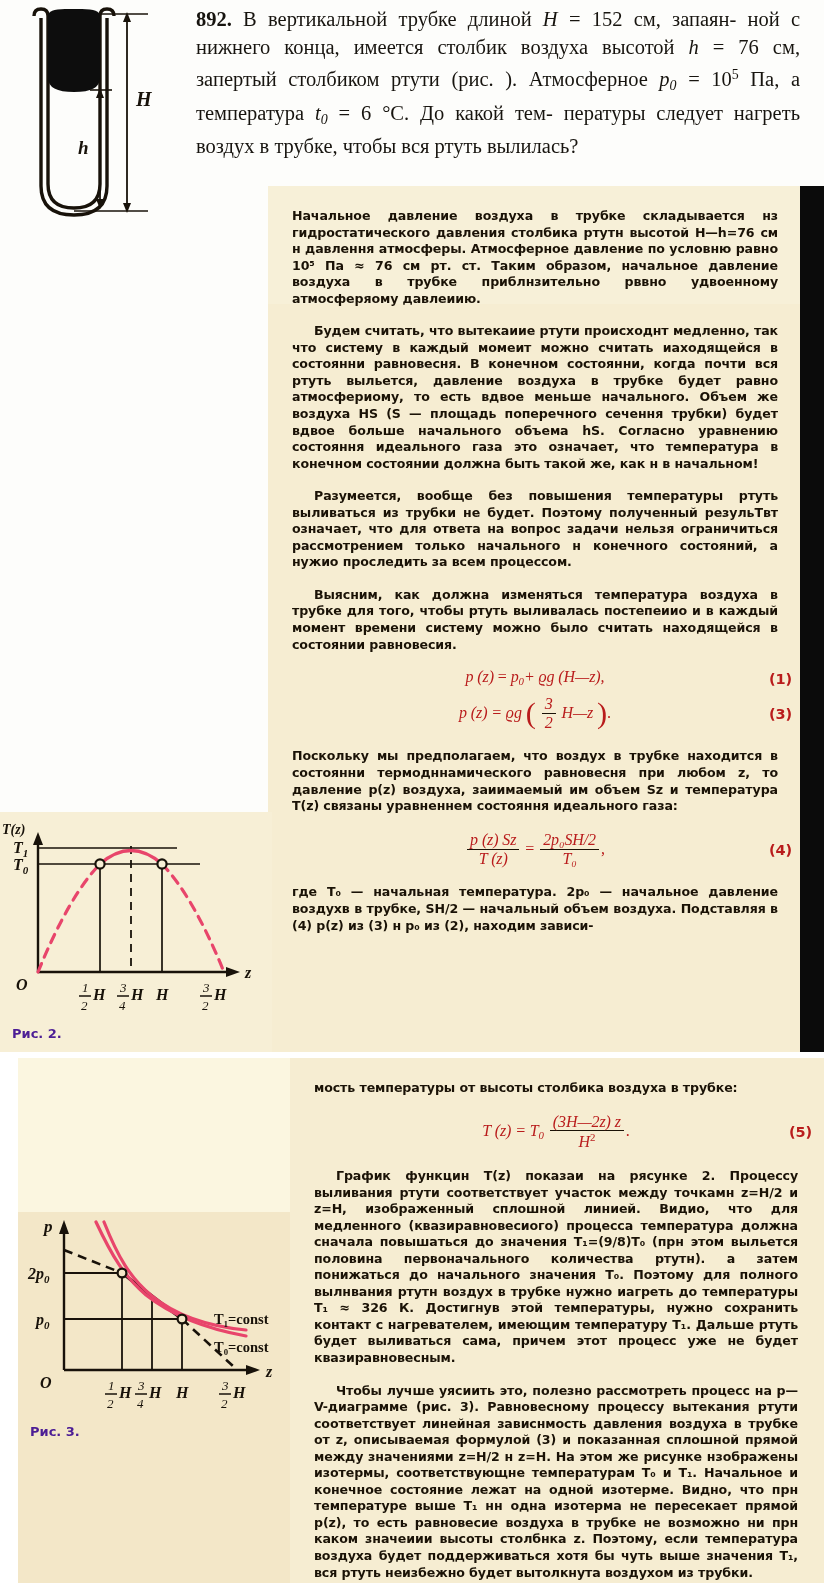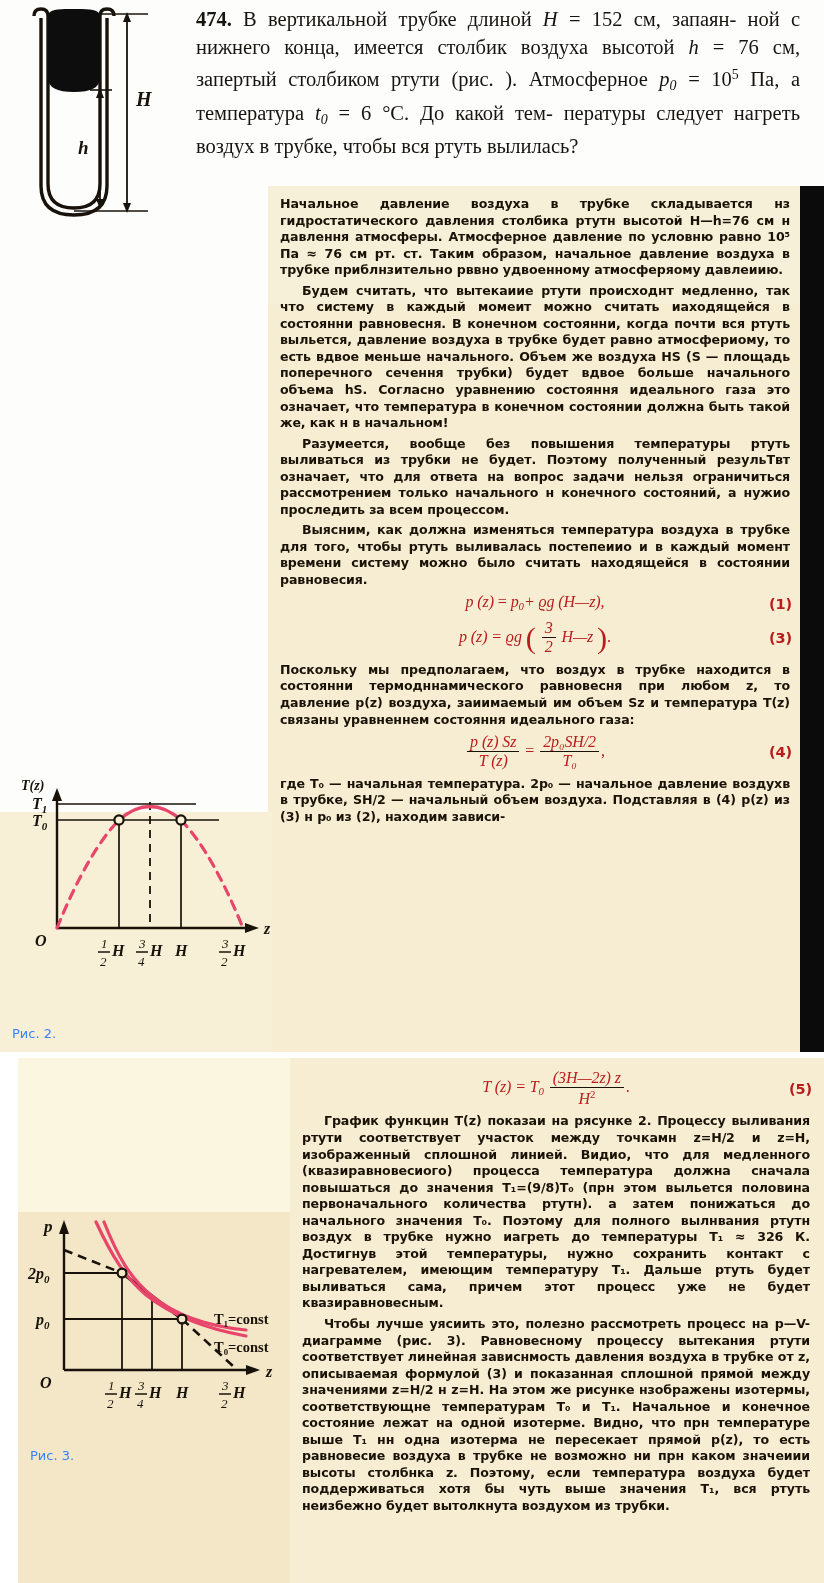--- a/index.html
+++ b/index.html
@@ -41,21 +41,21 @@
 
   
   .body-text{
     font-family:"DejaVu Sans", sans-serif;
     font-weight:bold;
     font-size:12.6px;line-height:16.55px;
     color:#1a1206;
     text-align:justify;text-justify:inter-word;
     letter-spacing:-0.1px;
   }
-  .body-text p{margin:4px;}
+  .body-text p{margin:16px;}
   .body-text p.ind{text-indent:22px;}
   .eq{
     text-align:center;position:relative;
     font-family:"Liberation Serif", serif;
     font-weight:normal;font-size:16px;
     margin:5px 0 5px 0;color:#b91c1c;
   }
   .eq .tag{position:absolute;right:2px;top:50%;transform:translateY(-50%);
            font-size:14.5px;font-family:"DejaVu Sans",sans-serif;font-weight:bold;}
   .frac{display:inline-block;vertical-align:middle;text-align:center;margin:0 2px;}
@@ -64,46 +64,46 @@
   .paren{display:inline-block;font-size:1.9em;vertical-align:middle;font-weight:300;line-height:0.62;}
 
   #sol-col{left:276px;top:192px;width:518px;}
   #bot-col{left:298px;top:1064px;width:516px;}
 
   
   #fig-tube{left:12px;top:6px;width:176px;height:216px;}
 
   
   .figcap{
-    font-family:"DejaVu Sans", sans-serif;font-weight:normal;
-    font-size:13px;color:#3b82f6;
+    font-family:"DejaVu Sans", sans-serif;font-weight:bold;
+    font-size:13px;color:#4c1d95;
   }
   #cap2{left:12px;top:1026px;}
-  #cap3{left:30px;top:1424px;margin-top:24px;}
+  #cap3{left:30px;top:1424px;}
 
   svg{display:block;}
   .stroke-dark{stroke:#18120a;fill:none;}
   .lbl{font-family:"Liberation Serif",serif;font-style:italic;font-weight:bold;fill:#18120a;}
 </style>
 </head>
 <body>
 
 <div class="page" id="sheet-top"></div>
 <div class="page" id="panel-solution">
   <div class="tint2"></div>
 </div>
 <div class="page" id="panel-fig2"></div>
 <div class="page" id="black-strip"></div>
 
 <div class="page" id="sheet-bottom"></div>
 <div class="page" id="panel-bottom-text"></div>
 <div class="page" id="panel-fig3"></div>
 
 <div class="page" id="problem">
-  <span class="num">474.</span><span> В вертикальной трубке длиной </span><span class="it">H</span><span> = 152 см, запаян-</span>
+  <span class="num">892.</span><span> В вертикальной трубке длиной </span><span class="it">H</span><span> = 152 см, запаян-</span>
   <span>ной с нижнего конца, имеется столбик воздуха высотой</span>
   <span class="it">h</span><span> = 76 см, запертый столбиком ртути (рис. ). Атмосферное</span>
   <span class="it">p</span><sub>0</sub><span> = 10</span><sup>5</sup><span> Па, а температура </span><span class="it">t</span><sub>0</sub><span> = 6 °C. До какой тем-</span>
   <span>пературы следует нагреть воздух в трубке, чтобы вся ртуть</span>
   <span>вылилась?</span>
 </div>
 
 <div class="page" id="fig-tube">
   <svg width="176" height="216" viewBox="0 0 176 216">
 
@@ -166,21 +166,21 @@
     <span class="frac">
       <span class="n it">2p₀SH/2</span>
       <span class="d it">T₀</span>
     </span><span>,</span>
     <span class="tag">(4)</span>
   </div>
 
   <p>где T₀ — начальная температура. 2p₀ — начальное давление воздухв в трубке, SH/2 — начальный объем воздуха. Подставляя в (4) p(z) из (3) н p₀ из (2), находим зависи-</p>
 </div>
 
-<div class="page" style="left:0px;top:776px;padding-left:19px;">
+<div class="page" style="left:0px;top:820px;">
   <svg width="272" height="216" viewBox="0 0 272 216">
 
     <line x1="38" y1="20" x2="38" y2="152" class="stroke-dark" stroke-width="2.4"></line>
     <path d="M38 12 L33 25 L43 25 Z" fill="#18120a"></path>
     <line x1="38" y1="152" x2="232" y2="152" class="stroke-dark" stroke-width="2.4"></line>
     <path d="M240 152 L226 147 L226 157 Z" fill="#18120a"></path>
 
     <line x1="38" y1="28" x2="177" y2="28" class="stroke-dark" stroke-width="1.7"></line>
     <line x1="38" y1="44" x2="200" y2="44" class="stroke-dark" stroke-width="1.7"></line>
 
@@ -218,20 +218,21 @@
       <text x="203" y="172" font-size="13" font-style="italic" fill="#18120a">3</text>
       <line x1="200" y1="176" x2="212" y2="176" stroke="#18120a" stroke-width="1.5"></line>
       <text x="202" y="190" font-size="13" font-style="italic" fill="#18120a">2</text>
       <text x="214" y="180" font-size="16" font-style="italic" font-weight="bold" fill="#18120a">H</text>
     </g>
   </svg>
 </div>
 <div class="page figcap" id="cap2">Рис. 2.</div>
 
 <div class="page body-text" id="bot-col">
+  <p>мость температуры от высоты столбика воздуха в трубке:</p>
 
   <div class="eq">
     <span class="it">T (z) = T</span><sub>0</sub>
     <span class="frac">
       <span class="n it">(3H—2z) z</span>
       <span class="d it"><span>H</span><sup>2</sup></span>
     </span><span>.</span>
     <span class="tag">(5)</span>
   </div>
 

